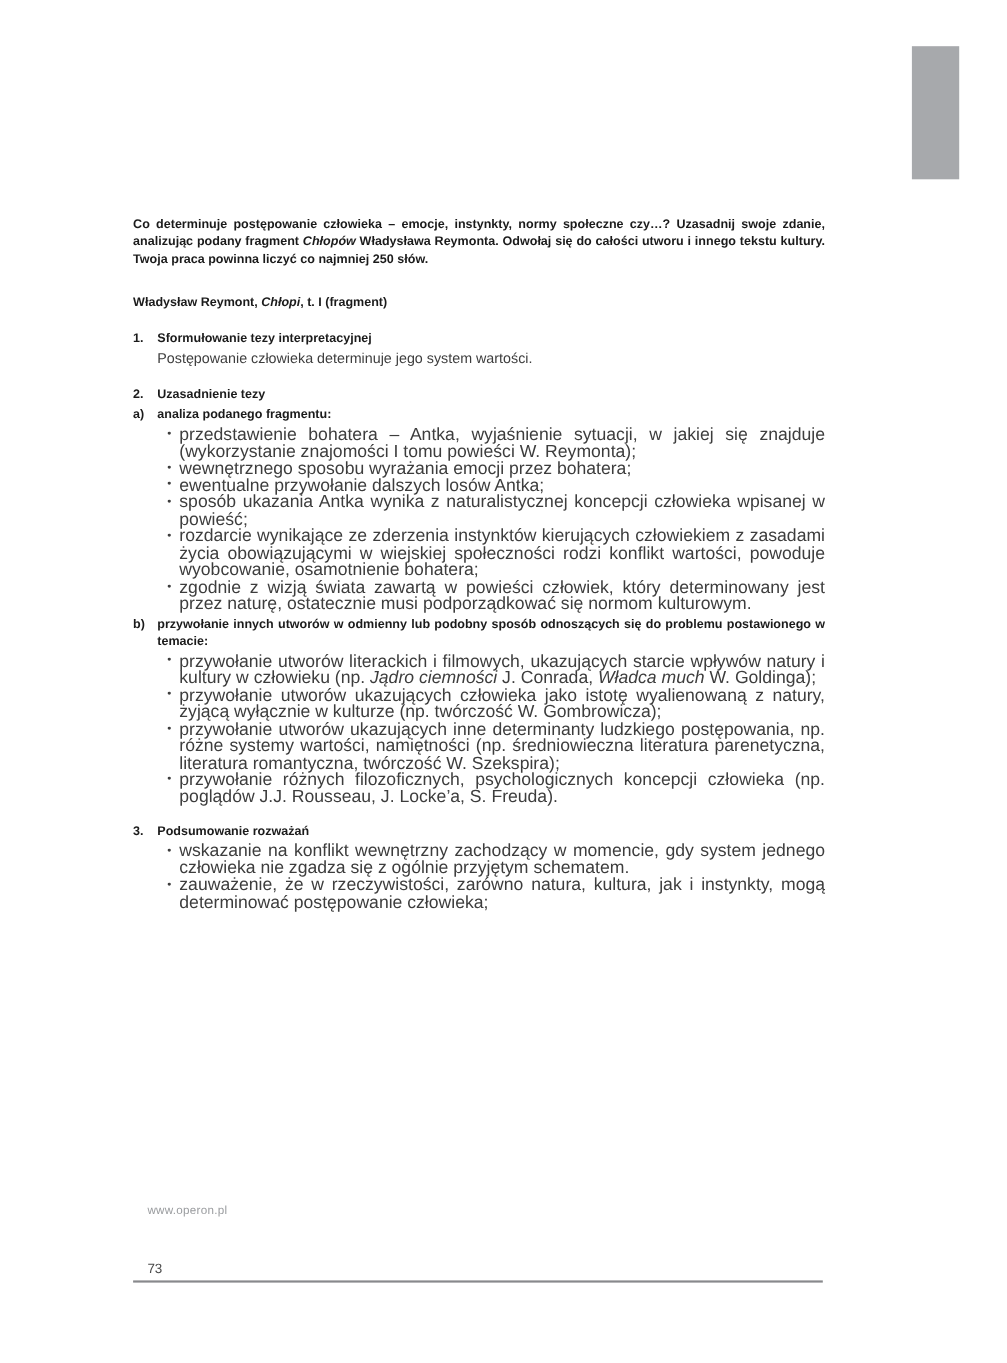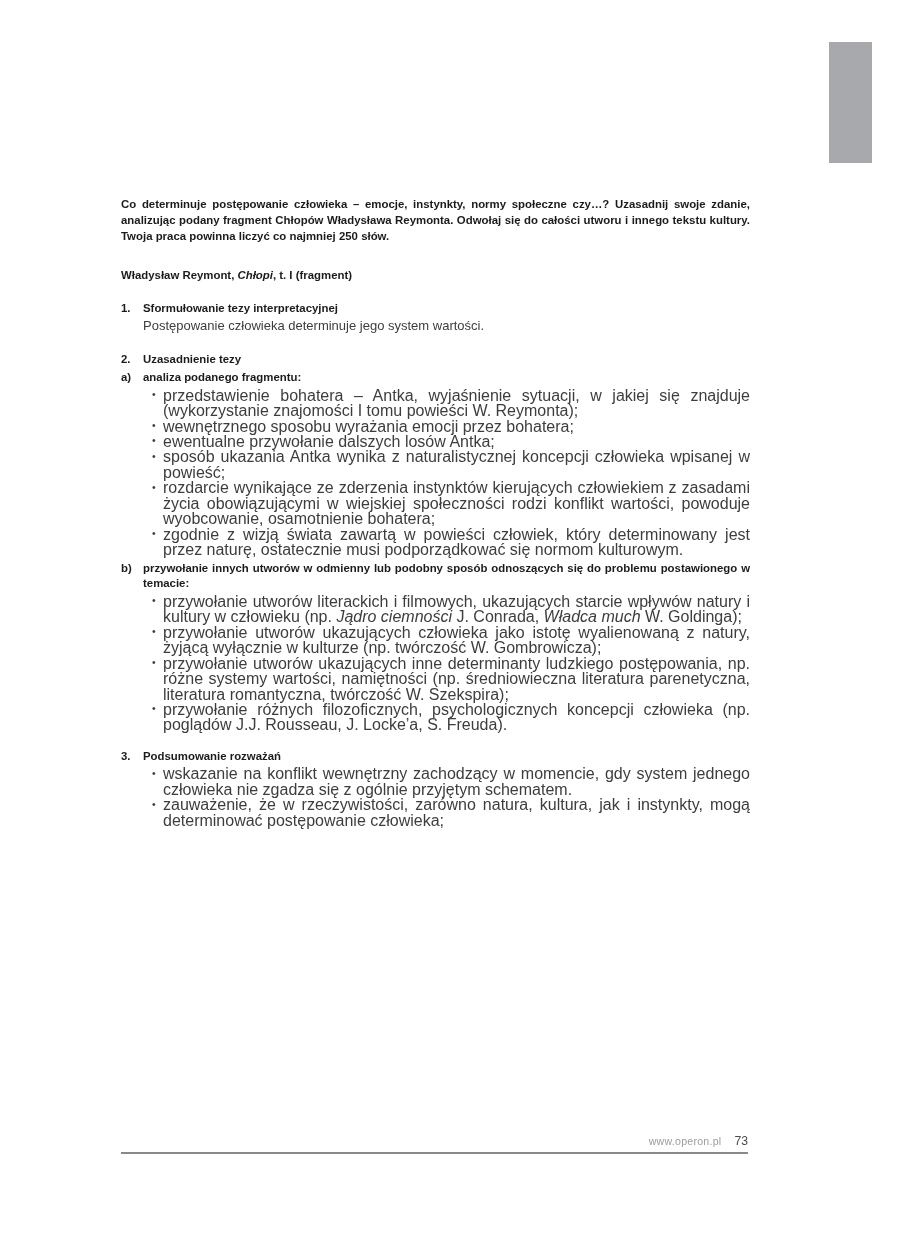--- a/index.html
+++ b/index.html
@@ -63,21 +63,21 @@
 
   p.prompt {
     margin: 0;
     font-size: 11.4px;
     font-weight: 700;
     color: #1b1b1b;
     line-height: 16.2px;
     text-align: justify;
     letter-spacing: 0.01px;
   }
-  p.prompt .it { }
+  p.prompt .it { font-style: italic; }
 
   p.source {
     margin: 22px 0 0 0;
     font-size: 11.4px;
     font-weight: 700;
     color: #1b1b1b;
     line-height: 16px;
   }
   p.source .it { font-style: italic; }
 
@@ -156,20 +156,21 @@
     position: absolute;
     left: 121px;
     top: 1095px;
     width: 627px;
   }
   .footer-row {
     display: flex;
     align-items: baseline;
     justify-content: flex-end;
     padding-bottom: 4px;
+    flex-direction: column;
   }
   .footer-site {
     font-size: 10.6px;
     color: #9a9c9f;
     letter-spacing: 0.25px;
   }
   .footer-page {
     font-size: 12.2px;
     color: #4a4a4a;
     font-weight: 400;

